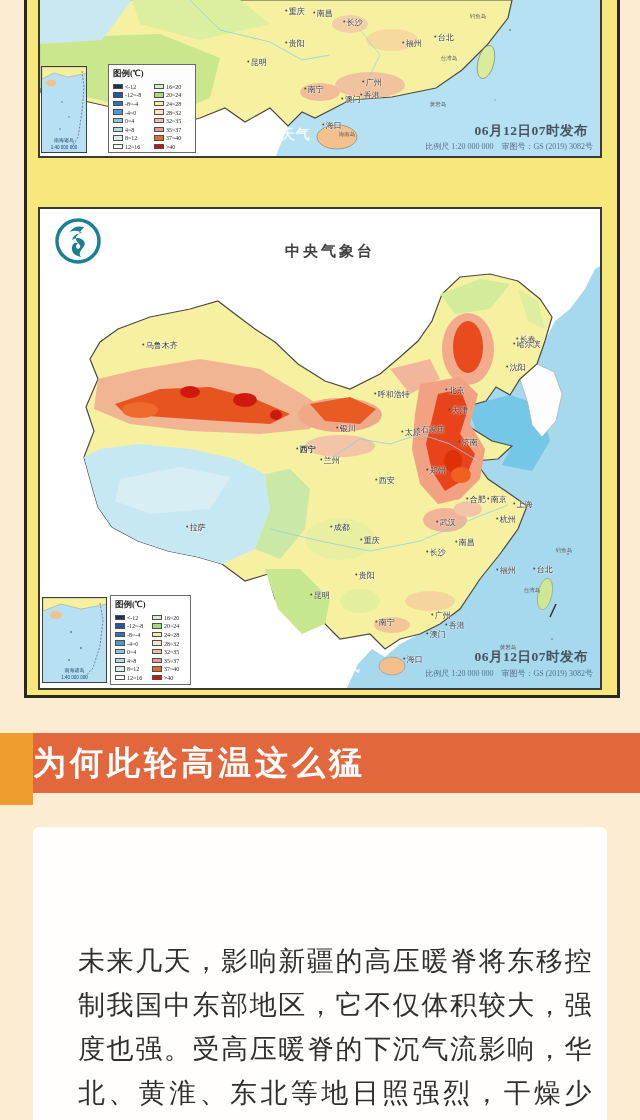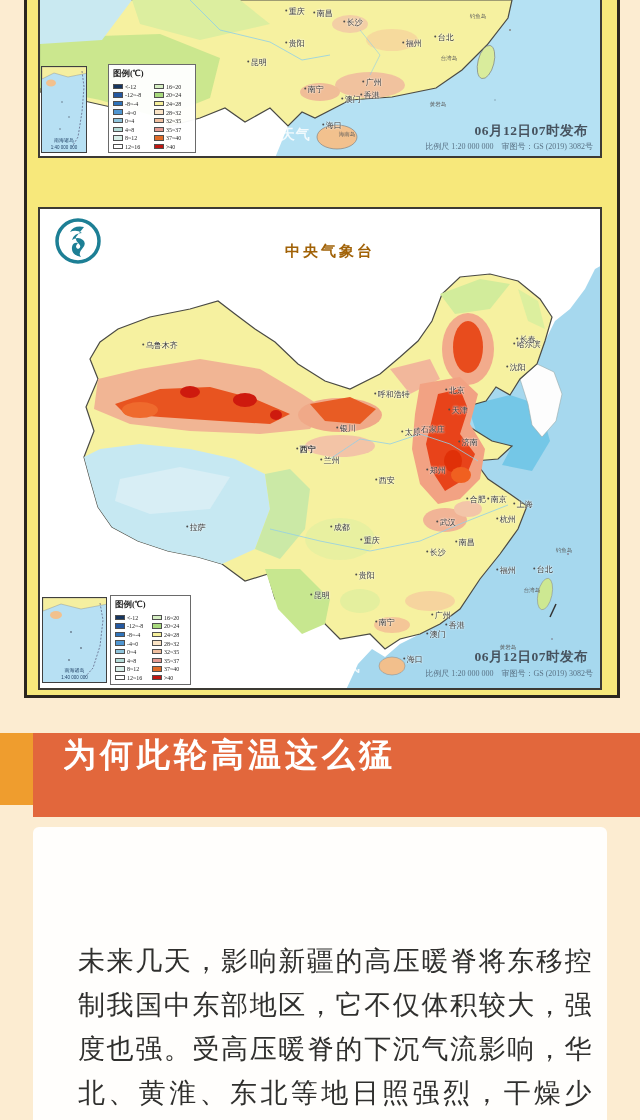--- a/index.html
+++ b/index.html
@@ -17,21 +17,21 @@
     position:absolute;background:#ffffff;border:2px solid #3c3a34;
     box-sizing:border-box;overflow:hidden;
   }
   #map1{left:38px;top:0;width:564px;height:158px;border-top:none;}
   #map2{left:38px;top:207px;width:564px;height:483px;}
   .map-art{position:absolute;left:0;top:0;}
 
   .map-title-block{position:absolute;left:8px;top:28px;width:564px;text-align:center;pointer-events:none;}
   .map-title{font-size:17px;font-weight:bold;color:#1e1e1e;letter-spacing:1.5px;}
   .map-subtitle{font-size:13.5px;font-weight:bold;color:#2e2e2e;margin-top:6px;font-family:"Liberation Serif",serif;}
-  .map-issuer{font-size:15px;font-weight:bold;color:#a16207;margin-top:5px;letter-spacing:3px;}
+  .map-issuer{font-size:15px;font-weight:bold;color:#404040;margin-top:5px;letter-spacing:3px;}
 
   .cma-logo{position:absolute;left:14px;top:8px;width:48px;height:48px;}
 
   .legend-box{
     position:absolute;background:rgba(255,255,255,.96);border:1px solid #6a6a6a;
     padding:3px 3px 2px 4px;box-sizing:border-box;
   }
   #map1 .legend-box{left:68px;top:64px;width:88px;height:89px;}
   #map2 .legend-box{left:70px;top:386px;width:81px;height:90px;}
   .legend-title{font-size:8.5px;font-weight:bold;color:#1d1d1d;margin-bottom:2px;font-family:"Liberation Serif",serif;}
@@ -62,21 +62,21 @@
     position:absolute;font-size:8px;color:#3a3a3a;white-space:nowrap;
     transform:translate(-50%,-50%);font-family:"Liberation Serif",serif;
     text-shadow:0 0 2px rgba(255,255,255,.95),0 0 2px rgba(255,255,255,.95);
   }
   .city-label::before{content:"";display:inline-block;width:2px;height:2px;background:#4c4c4c;border-radius:50%;vertical-align:2px;margin-right:1.5px;}
   .island-label{position:absolute;font-size:5.5px;color:#5a5a5a;white-space:nowrap;transform:translate(-50%,-50%);}
 
   
   .banner{position:absolute;left:0;top:733px;width:640px;height:72px;}
   .banner-tab{position:absolute;left:0;top:0;width:33px;height:72px;background:#ef9d2e;}
-  .banner-main{position:absolute;left:33px;top:0;right:0;height:84px;background:#e2673c;display:flex;padding-left:30px;box-sizing:border-box;}
+  .banner-main{position:absolute;left:33px;top:0;right:0;height:60px;background:#e2673c;display:flex;align-items:center;box-sizing:border-box;}
   .banner-title{color:#ffffff;font-size:33px;font-weight:bold;letter-spacing:4px;}
 
   
   .article-card{position:absolute;left:33px;top:827px;width:574px;height:300px;background:#fffefc;border-radius:6px;}
   .article-head{position:absolute;left:14px;top:27px;display:flex;align-items:center;}
   .bullet{width:28px;height:28px;background:#f2a83b;flex:none;}
   .article-heading{margin-left:17px;font-size:25px;font-weight:bold;color:#1c1c1a;letter-spacing:1px;white-space:nowrap;}
   .article-body{position:absolute;left:45px;top:85px;width:514px;font-size:27px;line-height:44px;color:#30302e;text-align:justify;letter-spacing:.5px;}
 </style>
 </head>

